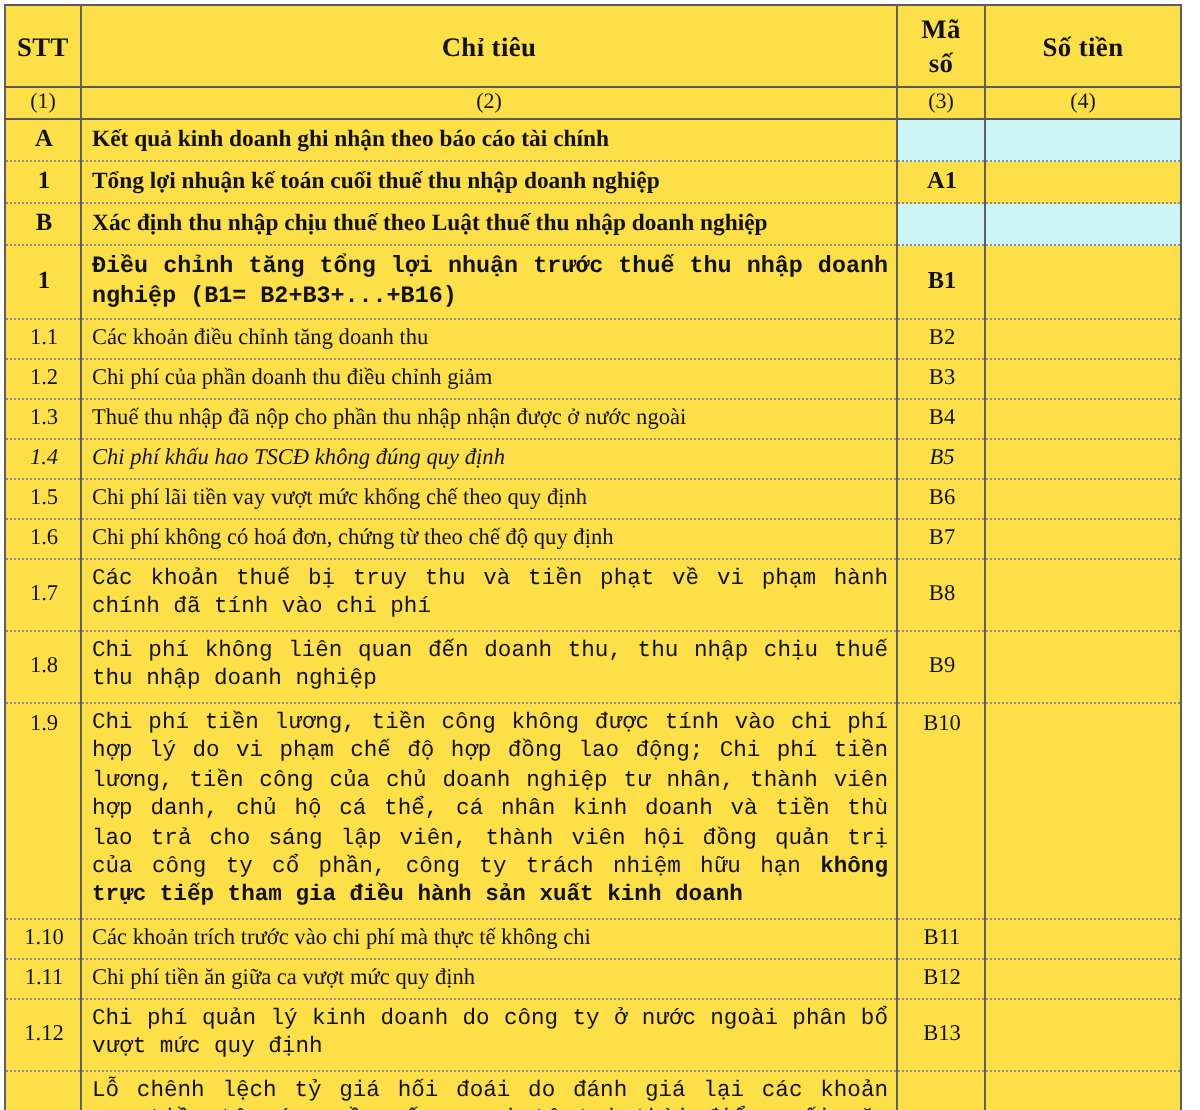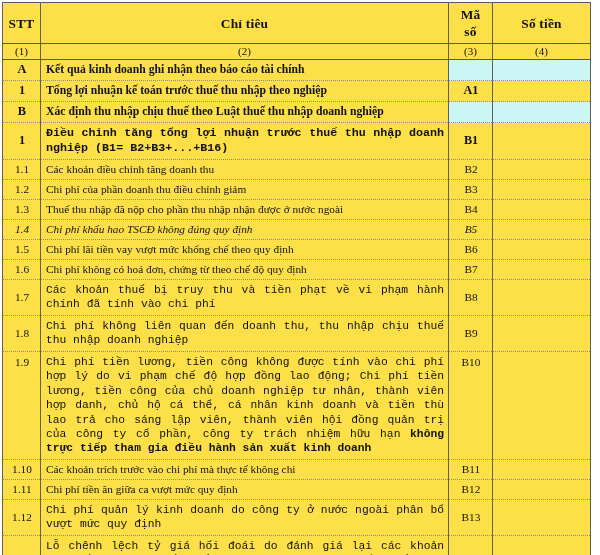--- a/index.html
+++ b/index.html
@@ -134,21 +134,21 @@
     </thead>
     <tbody id="table-body">
         <tr class=" lvl-section" style="height: 20px;">
           <td class="c-stt">A</td>
           <td class="c-name">Kết  quả  kinh doanh ghi nhận theo báo cáo tài chính</td>
           <td class="c-code filled"></td>
           <td class="c-amt filled"></td>
         </tr>
         <tr class=" lvl-section" style="height: 20px;">
           <td class="c-stt">1</td>
-          <td class="c-name">Tổng lợi nhuận kế toán trước thuế thu nhập theo nghiệp</td>
+          <td class="c-name">Tổng lợi nhuận kế toán cuối thuế thu nhập doanh nghiệp</td>
           <td class="c-code">A1</td>
           <td class="c-amt"></td>
         </tr>
         <tr class=" lvl-section" style="height: 20px;">
           <td class="c-stt">B</td>
           <td class="c-name">Xác định thu nhập chịu thuế theo Luật thuế thu nhập doanh nghiệp</td>
           <td class="c-code filled"></td>
           <td class="c-amt filled"></td>
         </tr>
         <tr class=" lvl-section tall" style="height: 30px;">

